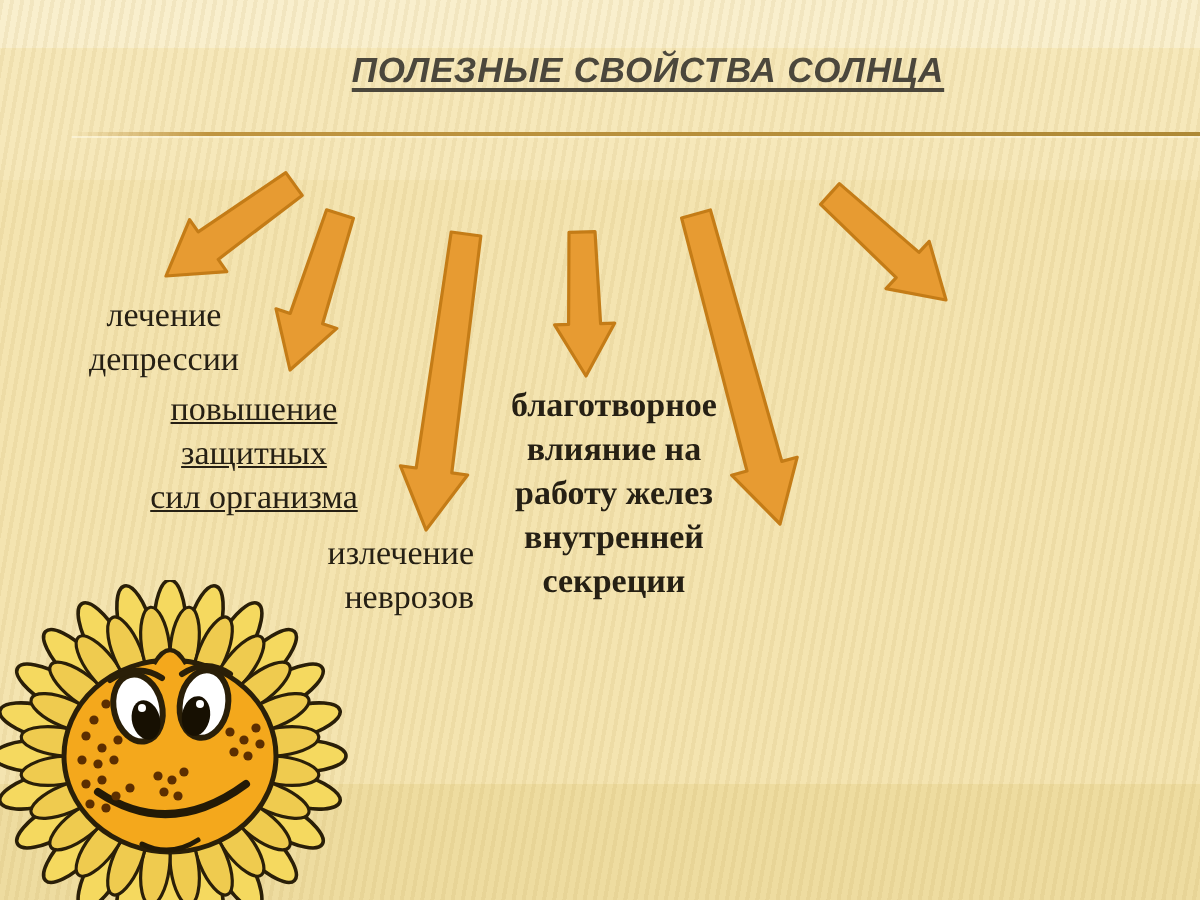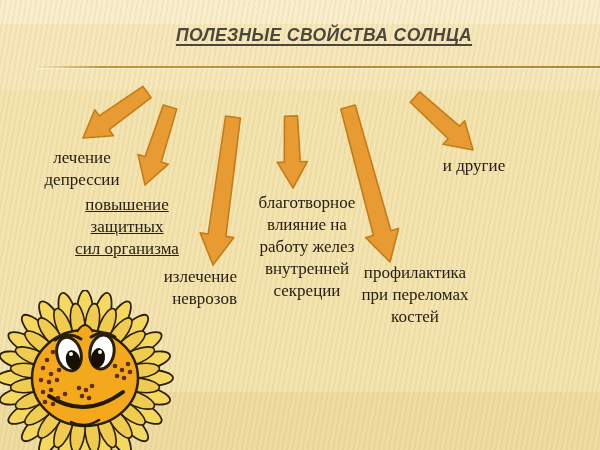--- a/index.html
+++ b/index.html
@@ -20,21 +20,21 @@
     text-decoration-thickness:1.5px;margin-left:48px;}
   .rule{position:absolute;top:66px;left:36px;right:0;height:2px;
     background:linear-gradient(90deg,rgba(192,149,64,0) 0%,#c09540 12%,#ae8936 100%);
     box-shadow:0 1px 0 rgba(255,250,230,.55);}
   .arrows{position:absolute;top:0;left:0;pointer-events:none;}
   .lbl{position:absolute;font-family:"Liberation Serif",serif;font-size:17px;
     line-height:22px;color:#262014;text-align:center;white-space:pre-line;}
   .lbl-depression{top:147px;left:32px;width:100px;}
   .lbl-immunity{top:194px;left:70px;width:114px;text-decoration:underline;}
   .lbl-neuroses{top:266px;left:137px;width:100px;text-align:right;}
-  .lbl-endocrine{top:192px;left:251px;width:112px;}
+  .lbl-endocrine{top:192px;left:251px;width:112px;font-weight:bold;}
   .lbl-fractures{top:262px;left:355px;width:120px;}
   .lbl-others{top:155px;left:424px;width:100px;}
   .sun{position:absolute;left:-5px;top:290px;}
 </style>
 </head>
 <body>
 
 <div class="slide">
 
   <div class="title">ПОЛЕЗНЫЕ СВОЙСТВА СОЛНЦА</div>
@@ -56,24 +56,20 @@
   <div class="lbl lbl-immunity">повышение
 защитных
 сил организма</div>
   <div class="lbl lbl-neuroses">излечение
 неврозов</div>
   <div class="lbl lbl-endocrine">благотворное
 влияние на
 работу желез
 внутренней
 секреции</div>
-  <div class="lbl lbl-fractures">профилактика
-при переломах
-костей</div>
-  <div class="lbl lbl-others">и другие</div>
 
   <svg class="sun" width="190" height="175" viewBox="0 0 190 175">
     <defs>
       <ellipse id="petalA" cx="90" cy="23" rx="8" ry="23"></ellipse>
       <ellipse id="petalB" cx="90" cy="32" rx="7" ry="19"></ellipse>
     </defs>
 
     <g fill="#f5d95f" stroke="#2a1f08" stroke-width="1.8">
       <use href="#petalA"></use>
         <use href="#petalA" transform="rotate(15 90 88)"></use>

